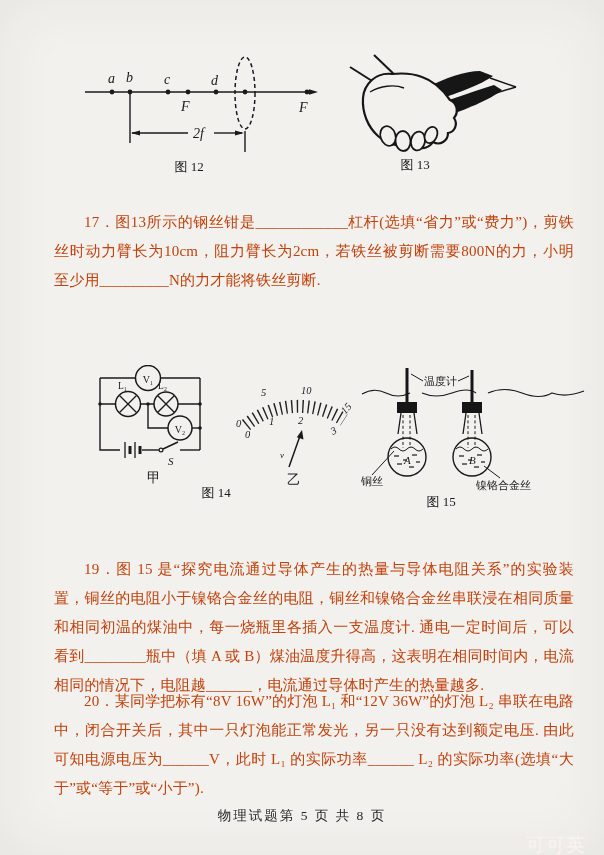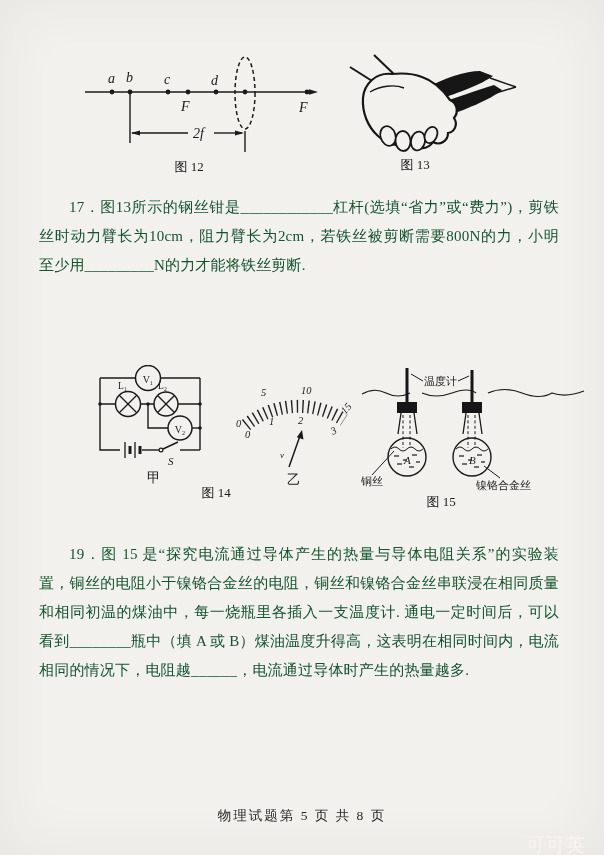--- a/index.html
+++ b/index.html
@@ -4,23 +4,23 @@
 <style>
   html,body { margin:0; padding:0; background:#d8d8d6; }
   .page {
     position:relative; width:604px; height:855px; margin:0 auto;
     background:#f2f1ee; overflow:hidden;
     font-family:"Liberation Serif","DejaVu Serif",serif;
     color:#1f1f1f;
     box-shadow:inset 0 0 60px rgba(60,55,45,0.06);
   }
   .q {
-    position:absolute; left:38px; width:520px; margin:1px;
+    position:absolute; left:38px; width:520px; margin:16px;
     font-size:15px; line-height:29px; text-align:justify;
-    text-indent:2em; color:#14532d;
+    text-indent:2em; color:#c2410c;
     letter-spacing:0.2px;
   }
   .fig { position:absolute; }
   svg text { fill:#1a1a1a; }
   .cap { font-size:13px; }
   .footer {
     position:absolute; top:807px; left:0; width:604px;
     text-align:center; font-size:13.5px; letter-spacing:2px; color:#262626;
   }
   .watermark {
@@ -216,17 +216,18 @@
     <text x="64" y="25" font-size="11">温度计</text>
     <line x1="12" y1="115" x2="34" y2="91" stroke="#1a1a1a" stroke-width="1"></line>
     <text x="1" y="125" font-size="11">铜丝</text>
     <line x1="124" y1="106" x2="140" y2="118" stroke="#1a1a1a" stroke-width="1"></line>
     <text x="116" y="129" font-size="11">镍铬合金丝</text>
     <text x="81" y="146" text-anchor="middle" class="cap" font-size="13.5">图 15</text>
   </svg>
 
   <p class="q" style="top:539px">19．图 15 是“探究电流通过导体产生的热量与导体电阻关系”的实验装置，铜丝的电阻小于镍铬合金丝的电阻，铜丝和镍铬合金丝串联浸在相同质量和相同初温的煤油中，每一烧瓶里各插入一支温度计. 通电一定时间后，可以看到________瓶中（填 A 或 B）煤油温度升得高，这表明在相同时间内，电流相同的情况下，电阻越______，电流通过导体时产生的热量越多.</p>
 
+  <p class="q" style="top:671px">20．某同学把标有“8V 16W”的灯泡 L₁ 和“12V 36W”的灯泡 L₂ 串联在电路中，闭合开关后，其中一只灯泡能正常发光，另一只没有达到额定电压. 由此可知电源电压为______V，此时 L₁ 的实际功率______ L₂ 的实际功率(选填“大于”或“等于”或“小于”).</p>
 
   <div class="footer">物理试题第 5 页 共 8 页</div>
   <div class="watermark">可可英语</div>
 
 </div>
 
 </body></html>

